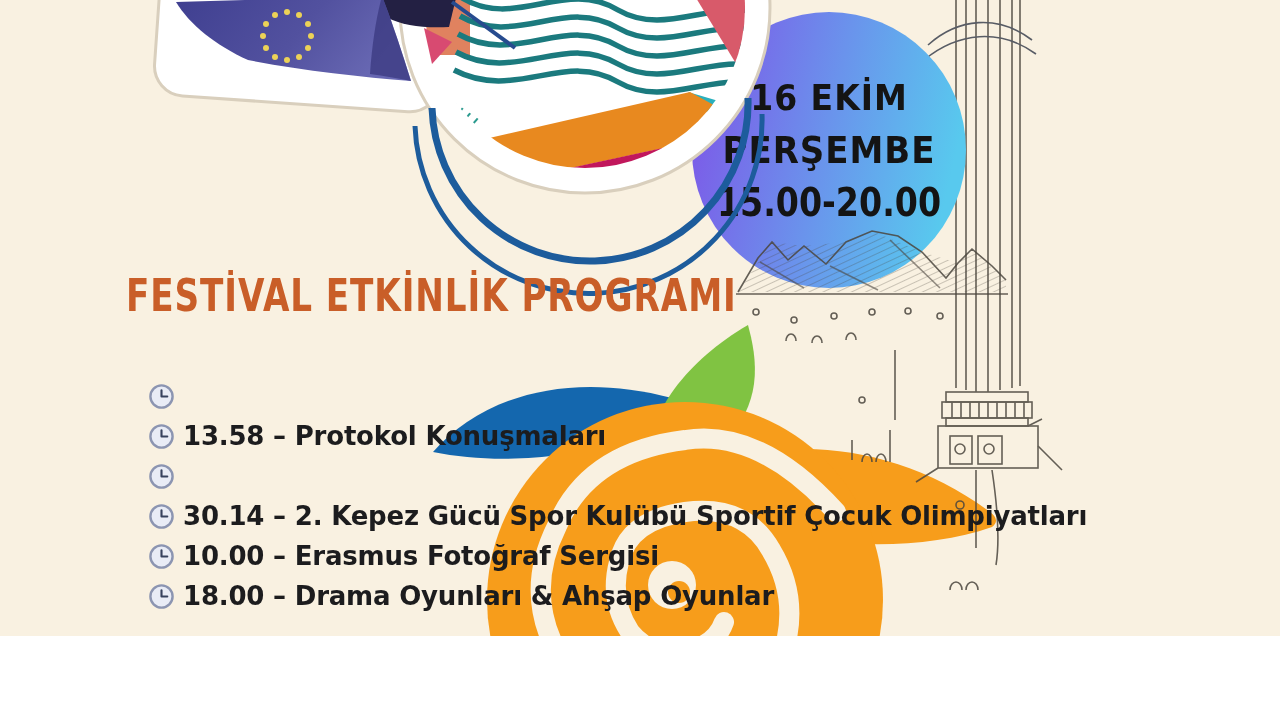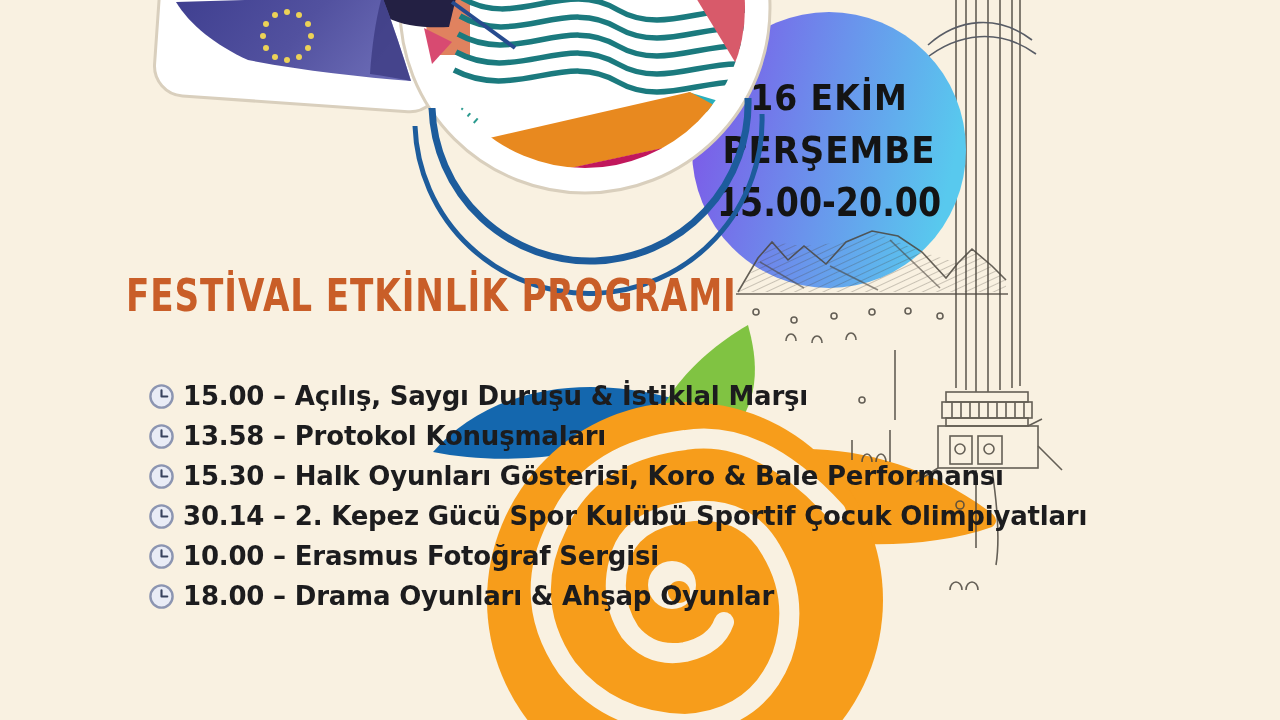--- a/index.html
+++ b/index.html
@@ -1,17 +1,17 @@
 <!DOCTYPE html>
 <html><head>
 <meta charset="utf-8">
 <style>
   html,body{margin:0;padding:0;}
   #poster{
-    position:relative; width:1280px; height:720px; overflow:hidden;
+    position:relative; width:1280px; height:636px; overflow:hidden;
     background:#f9f1e1;
     font-family:"DejaVu Sans","Liberation Sans",sans-serif;
   }
   svg{display:block;}
   .layer{position:absolute;left:0;top:0;}
 
   
   #date-badge{
     position:absolute; left:692px; top:12px; width:274px; height:276px;
     border-radius:50%;
@@ -180,29 +180,29 @@
       </g>
     </g>
   </svg>
 
   <div id="festival-title">FESTİVAL ETKİNLİK PROGRAMI</div>
 
   <div id="schedule">
     <div class="sched-row"><span class="clock"><svg width="27" height="27" viewBox="0 0 28 28">
             <circle cx="14" cy="14" r="11.5" fill="#e9ecf6" stroke="#8c95b1" stroke-width="2.5"></circle>
             <path d="M14,14 V7.5 M14,14 H20" stroke="#39435f" stroke-width="2.2" stroke-linecap="round" fill="none"></path>
-          </svg></span><span>15.00 – Açılış, Saygı Duruşu &amp; İstiklal Marşı</span></div>
+          </svg></span></div>
     <div class="sched-row"><span class="clock"><svg width="27" height="27" viewBox="0 0 28 28">
             <circle cx="14" cy="14" r="11.5" fill="#e9ecf6" stroke="#8c95b1" stroke-width="2.5"></circle>
             <path d="M14,14 V7.5 M14,14 H20" stroke="#39435f" stroke-width="2.2" stroke-linecap="round" fill="none"></path>
           </svg></span><span>13.58 – Protokol Konuşmaları</span></div>
     <div class="sched-row"><span class="clock"><svg width="27" height="27" viewBox="0 0 28 28">
             <circle cx="14" cy="14" r="11.5" fill="#e9ecf6" stroke="#8c95b1" stroke-width="2.5"></circle>
             <path d="M14,14 V7.5 M14,14 H20" stroke="#39435f" stroke-width="2.2" stroke-linecap="round" fill="none"></path>
-          </svg></span><span>15.30 – Halk Oyunları Gösterisi, Koro &amp; Bale Performansı</span></div>
+          </svg></span></div>
     <div class="sched-row"><span class="clock"><svg width="27" height="27" viewBox="0 0 28 28">
             <circle cx="14" cy="14" r="11.5" fill="#e9ecf6" stroke="#8c95b1" stroke-width="2.5"></circle>
             <path d="M14,14 V7.5 M14,14 H20" stroke="#39435f" stroke-width="2.2" stroke-linecap="round" fill="none"></path>
           </svg></span><span>30.14 – 2. Kepez Gücü Spor Kulübü Sportif Çocuk Olimpiyatları</span></div>
     <div class="sched-row"><span class="clock"><svg width="27" height="27" viewBox="0 0 28 28">
             <circle cx="14" cy="14" r="11.5" fill="#e9ecf6" stroke="#8c95b1" stroke-width="2.5"></circle>
             <path d="M14,14 V7.5 M14,14 H20" stroke="#39435f" stroke-width="2.2" stroke-linecap="round" fill="none"></path>
           </svg></span><span>10.00 – Erasmus Fotoğraf Sergisi</span></div>
     <div class="sched-row"><span class="clock"><svg width="27" height="27" viewBox="0 0 28 28">
             <circle cx="14" cy="14" r="11.5" fill="#e9ecf6" stroke="#8c95b1" stroke-width="2.5"></circle>

